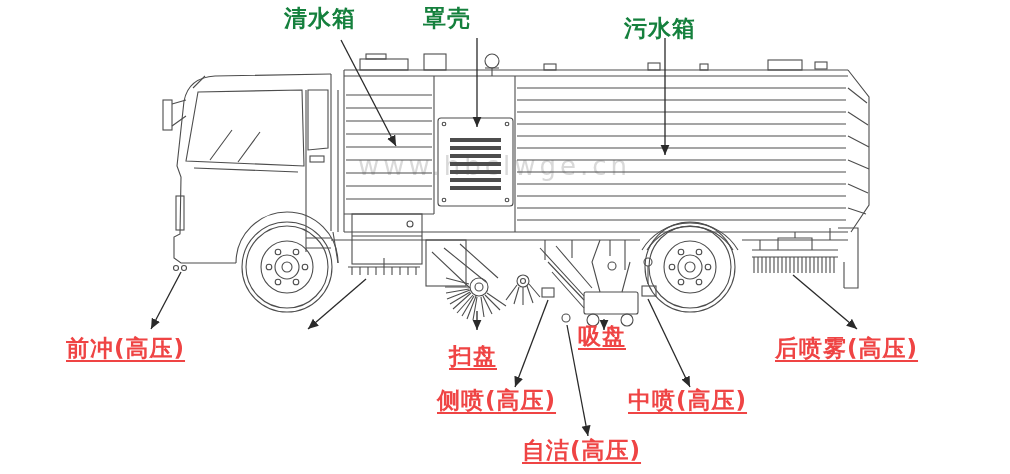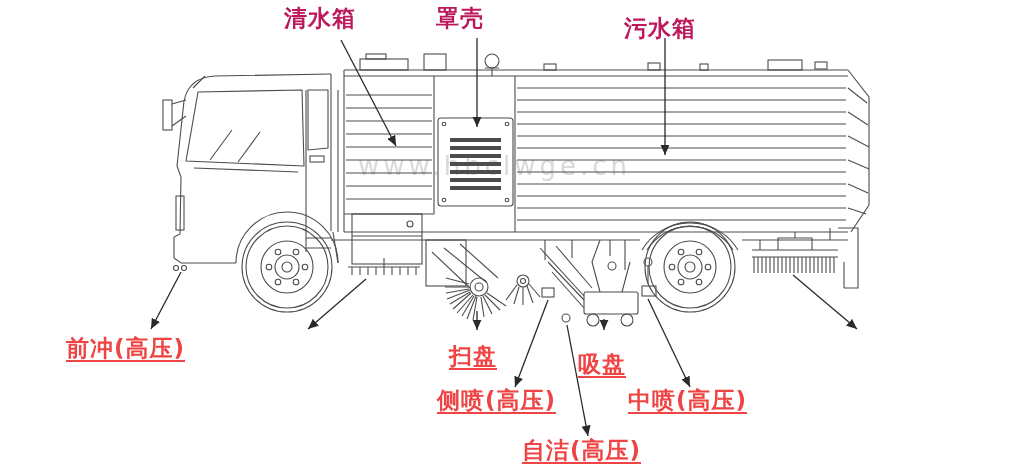--- a/index.html
+++ b/index.html
@@ -13,33 +13,33 @@
   }
   .stage svg{position:absolute;left:0;top:0;}
   .lbl{
     position:absolute;
     font-size:23px;
     font-weight:bold;
     letter-spacing:1px;
     white-space:nowrap;
     line-height:1.1;
   }
-  .lbl.top{color:#be185d;}
+  .lbl.top{color:#15803d;}
   .lbl.bottom{
     color:#ef4444;
     text-decoration:underline;
     text-underline-offset:4px;
   }
   .l-qsx{left:284px;top:6px}
-  .l-zk{left:436px;top:6px}
+  .l-zk{left:423px;top:6px}
   .l-wsx{left:624px;top:16px}
   .l-qcg{left:66px;top:336px}
   .l-qcd{left:228px;top:336px}
   .l-sp{left:449px;top:344px}
-  .l-xp{left:578px;top:352px}
+  .l-xp{left:578px;top:324px}
   .l-hpw{left:775px;top:336px}
   .l-cp{left:437px;top:388px}
   .l-zp{left:628px;top:388px}
   .l-zj{left:522px;top:438px}
 </style>
 </head>
 <body>
 
 <div class="stage">
 
@@ -206,17 +206,18 @@
     </g>
   </svg>
 
   <div class="lbl top l-qsx">清水箱</div>
   <div class="lbl top l-zk">罩壳</div>
   <div class="lbl top l-wsx">污水箱</div>
 
   <div class="lbl bottom l-qcg">前冲(高压)</div>
   <div class="lbl bottom l-sp">扫盘</div>
   <div class="lbl bottom l-xp">吸盘</div>
+  <div class="lbl bottom l-hpw">后喷雾(高压)</div>
   <div class="lbl bottom l-zp">中喷(高压)</div>
   <div class="lbl bottom l-cp">侧喷(高压)</div>
   <div class="lbl bottom l-zj">自洁(高压)</div>
 
 </div>
 
 </body></html>

